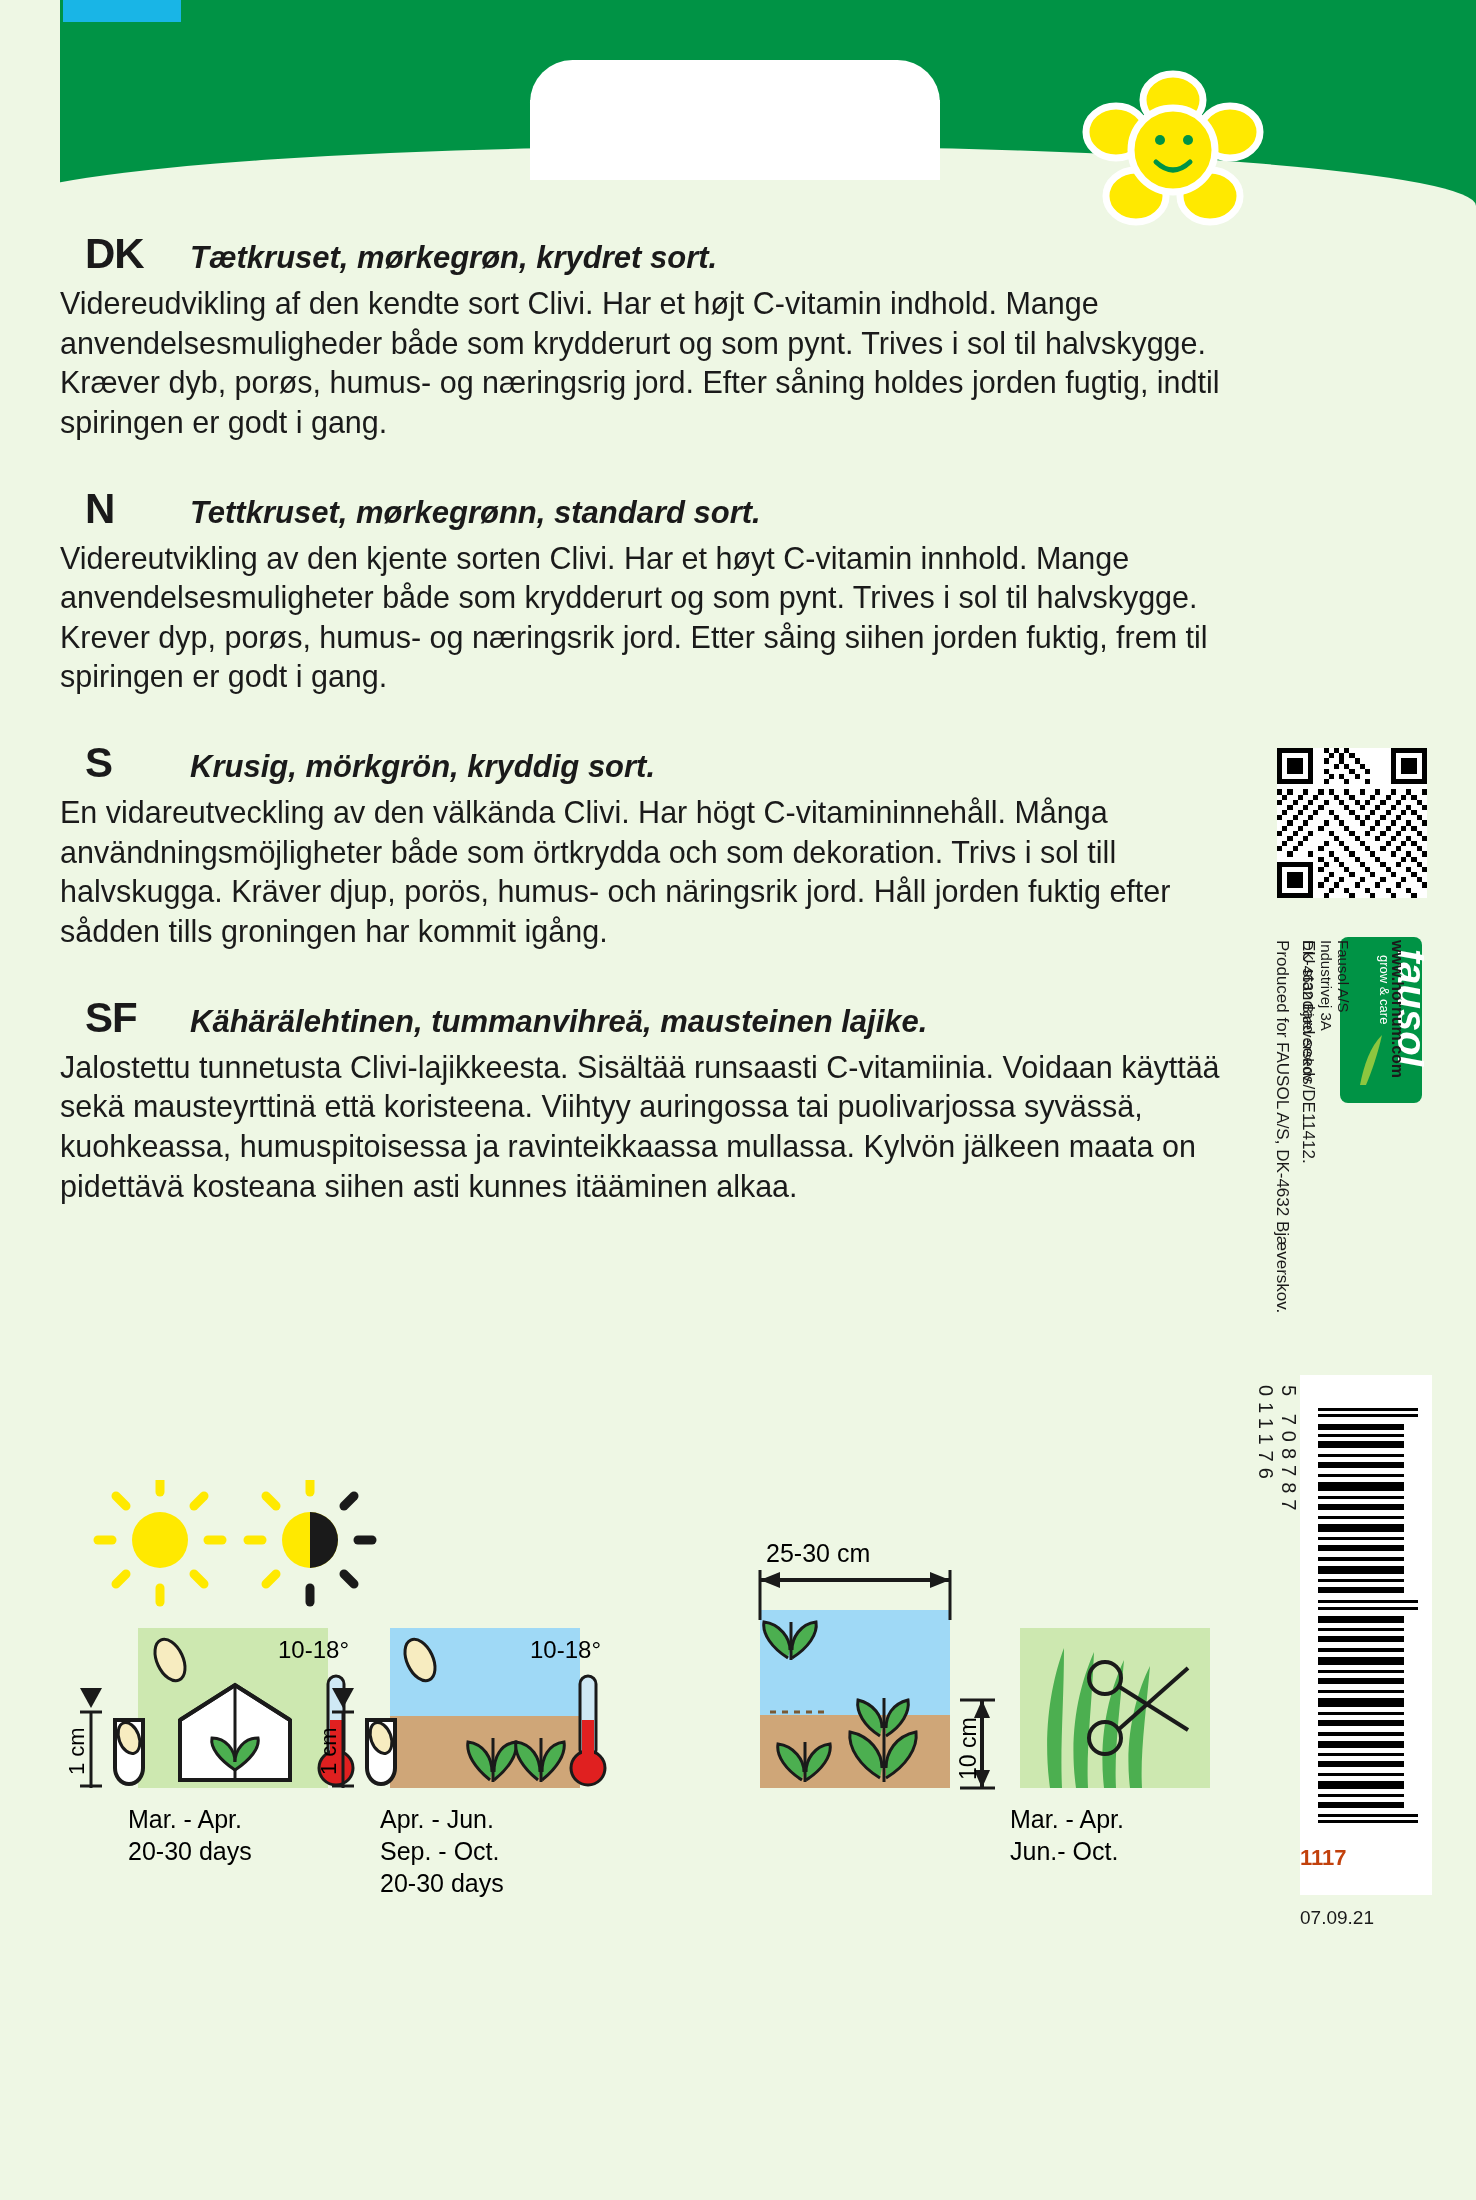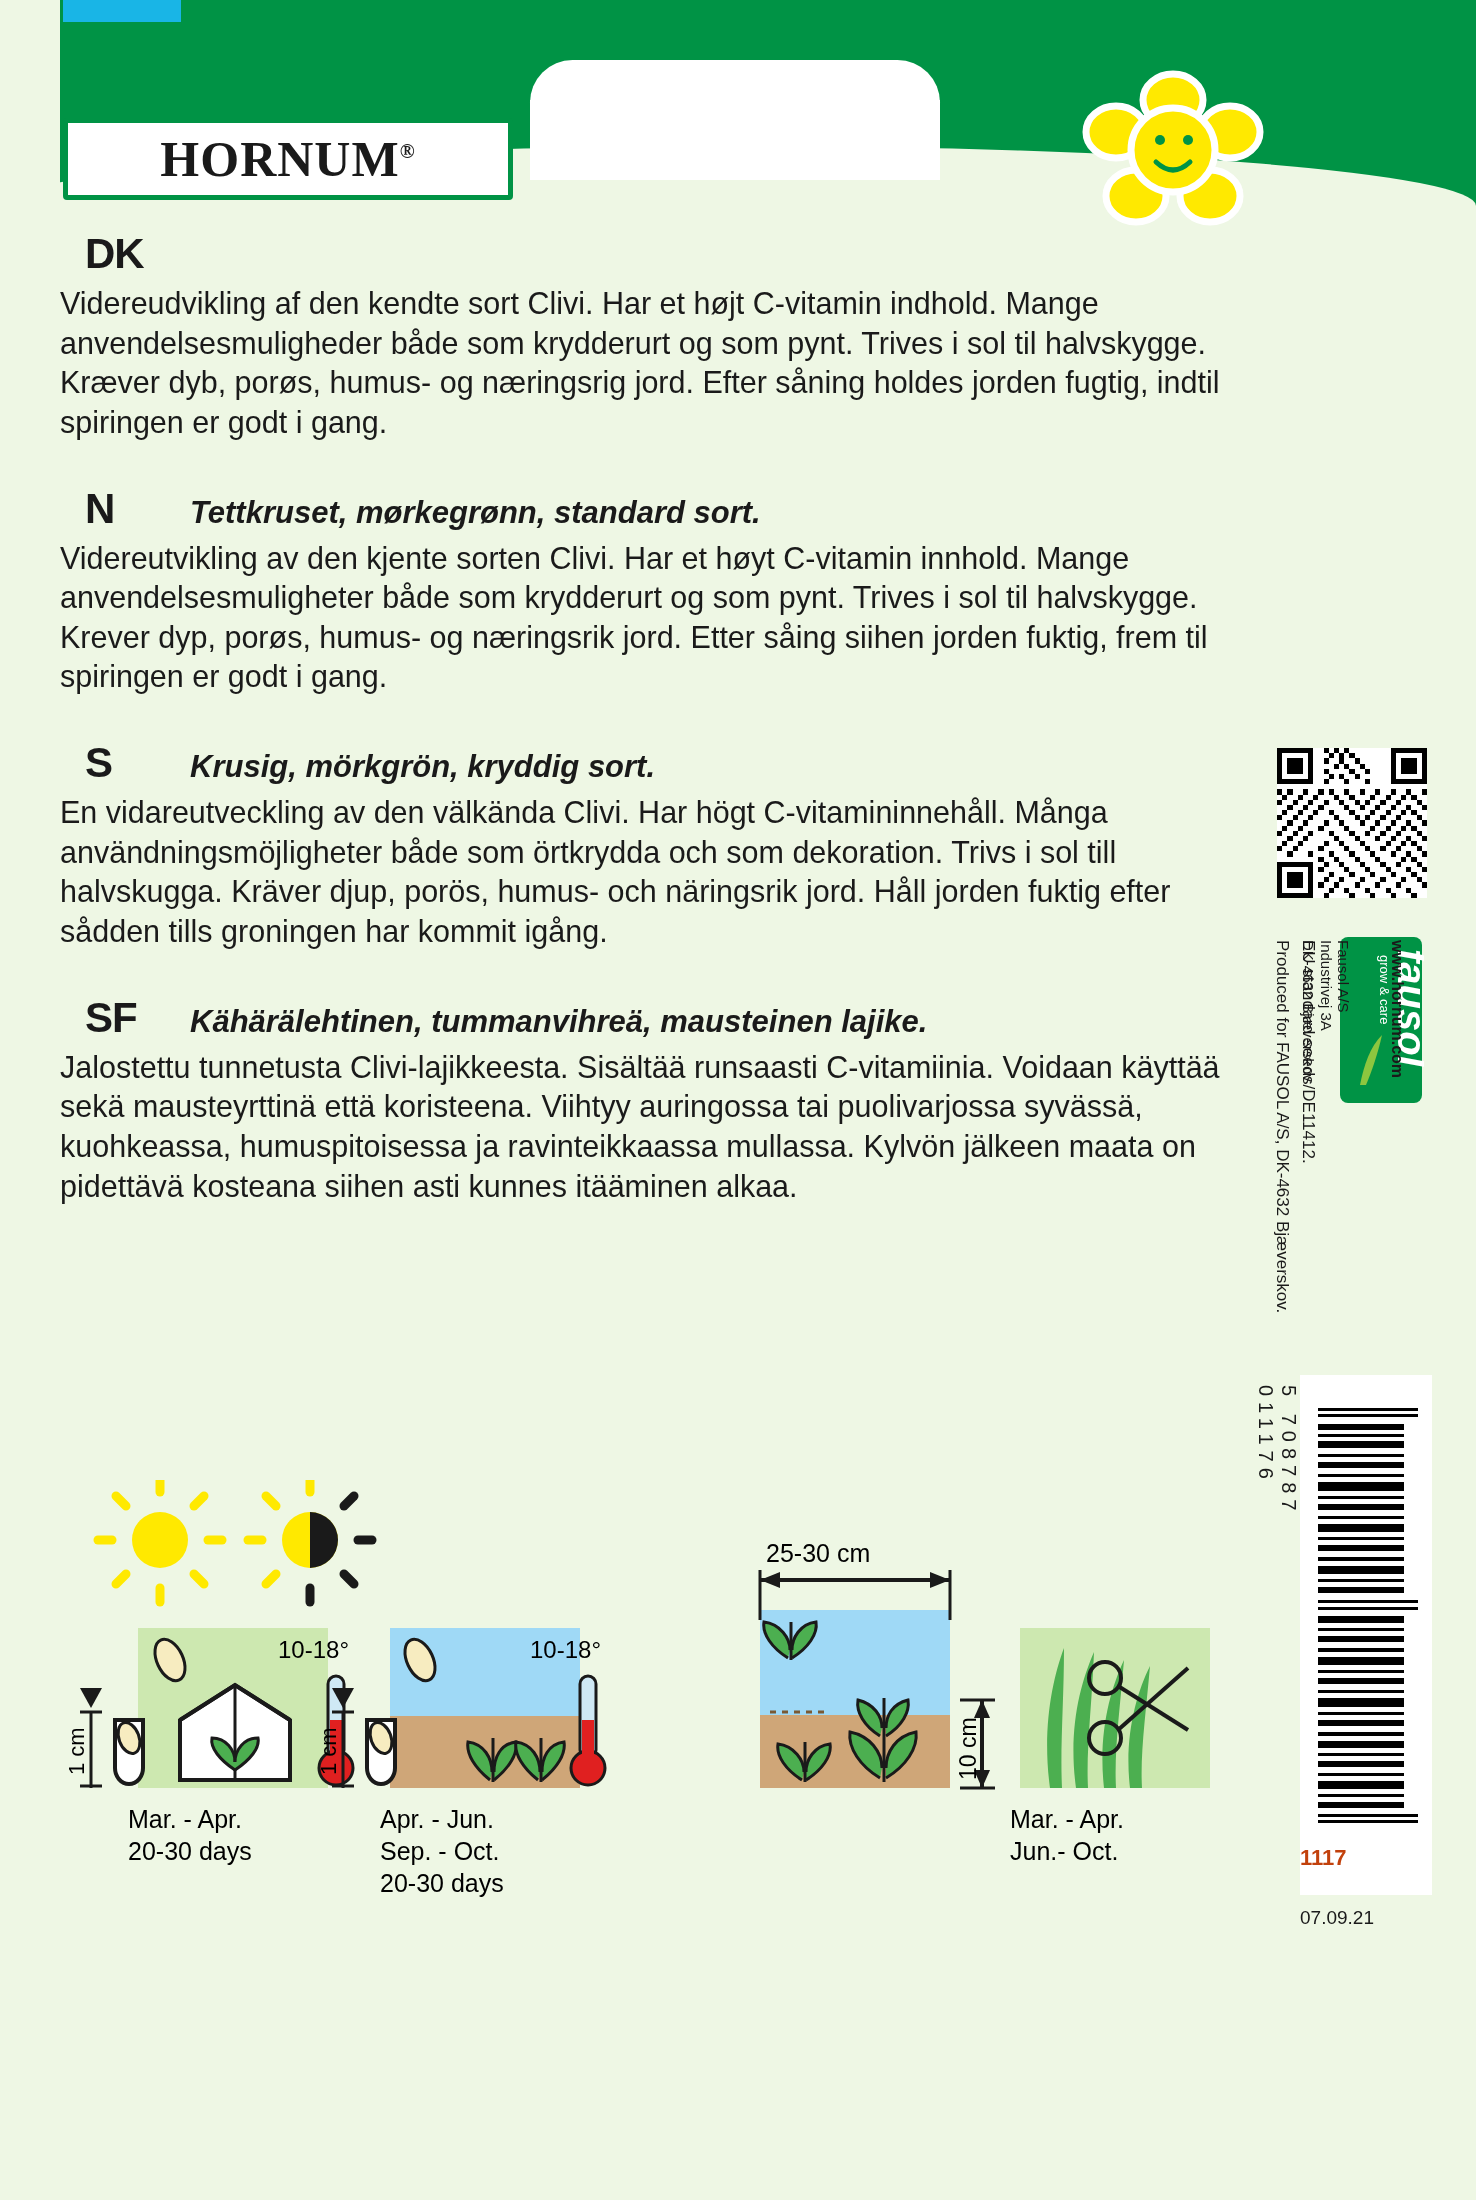--- a/index.html
+++ b/index.html
@@ -133,29 +133,27 @@
       <ellipse cx="152" cy="62" rx="30" ry="26"></ellipse>
       <ellipse cx="58" cy="126" rx="30" ry="26"></ellipse>
       <ellipse cx="132" cy="126" rx="30" ry="26"></ellipse>
       <circle cx="95" cy="80" r="42"></circle>
     </g>
     <circle cx="82" cy="70" r="5" fill="#009345"></circle>
     <circle cx="110" cy="70" r="5" fill="#009345"></circle>
     <path d="M78 92 q17 16 34 0" stroke="#009345" stroke-width="5" fill="none" stroke-linecap="round"></path>
   </svg>
 
-  <div class="logo">
-    <span class="logo-text"><span>HORNUM</span><sup>®</sup></span>
-  </div>
 
   <div class="content">
 
     <div class="block">
       <div class="headrow">
         <span class="lang">DK</span>
+        <span class="subtitle">Tætkruset, mørkegrøn, krydret sort.</span>
       </div>
       <div class="body">Videreudvikling af den kendte sort Clivi. Har et højt C-vitamin indhold. Mange anvendelsesmuligheder både som krydderurt og som pynt. Trives i sol til halvskygge. Kræver dyb, porøs, humus- og næringsrig jord. Efter såning holdes jorden fugtig, indtil spiringen er godt i gang.</div>
     </div>
 
     <div class="block">
       <div class="headrow">
         <span class="lang">N</span>
         <span class="subtitle">Tettkruset, mørkegrønn, standard sort.</span>
       </div>
       <div class="body">Videreutvikling av den kjente sorten Clivi. Har et høyt C-vitamin innhold. Mange anvendelsesmuligheter både som krydderurt og som pynt. Trives i sol til halvskygge. Krever dyp, porøs, humus- og næringsrik jord. Etter såing siihen jorden fuktig, frem til spiringen er godt i gang.</div>

